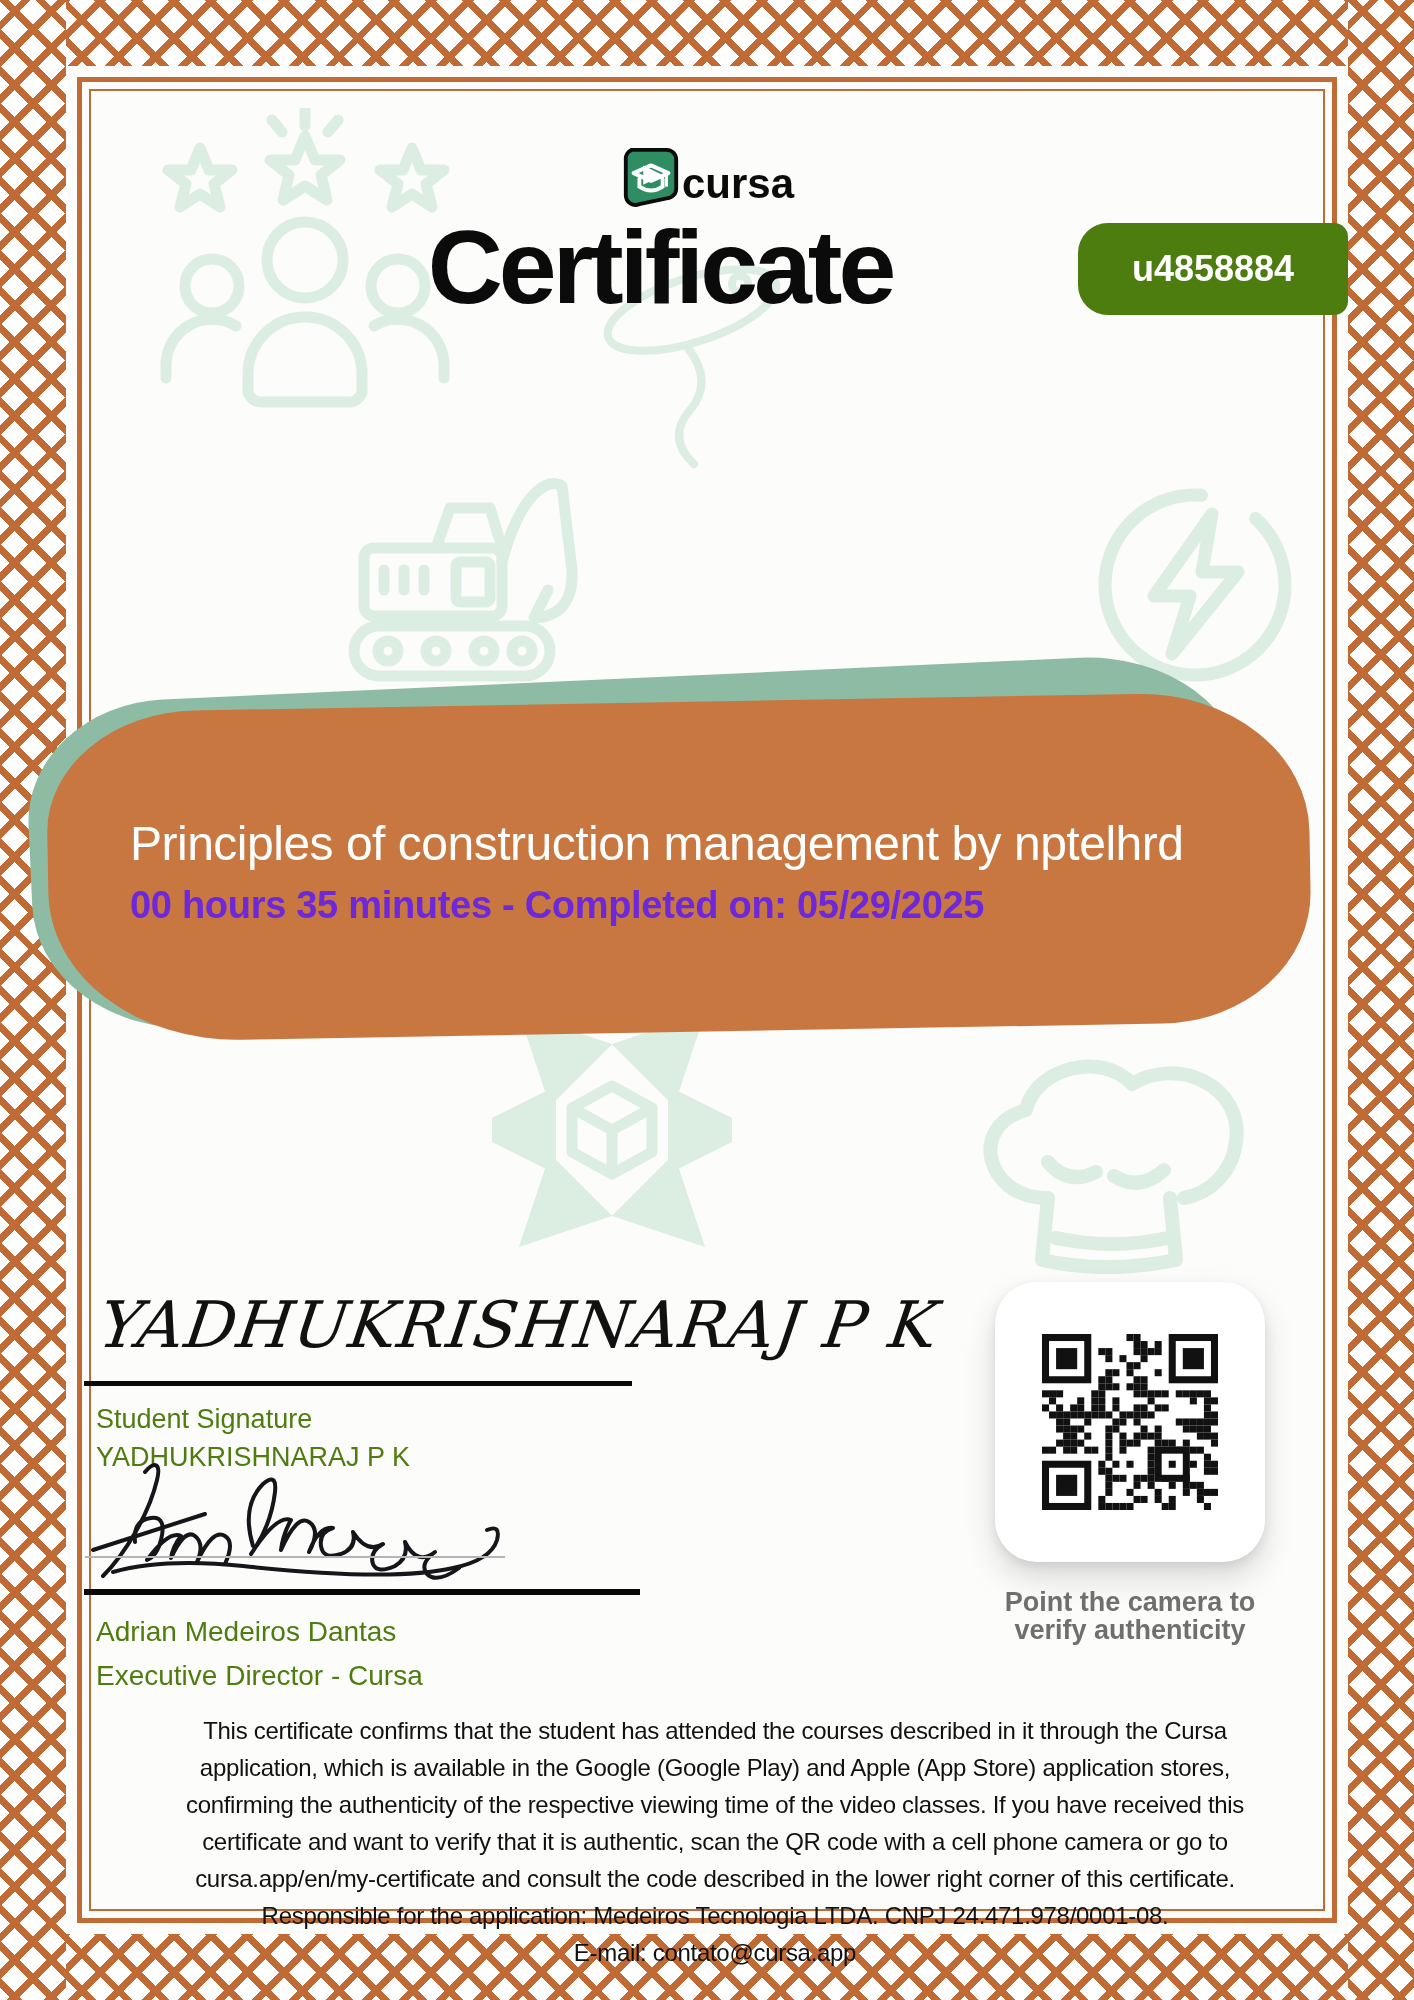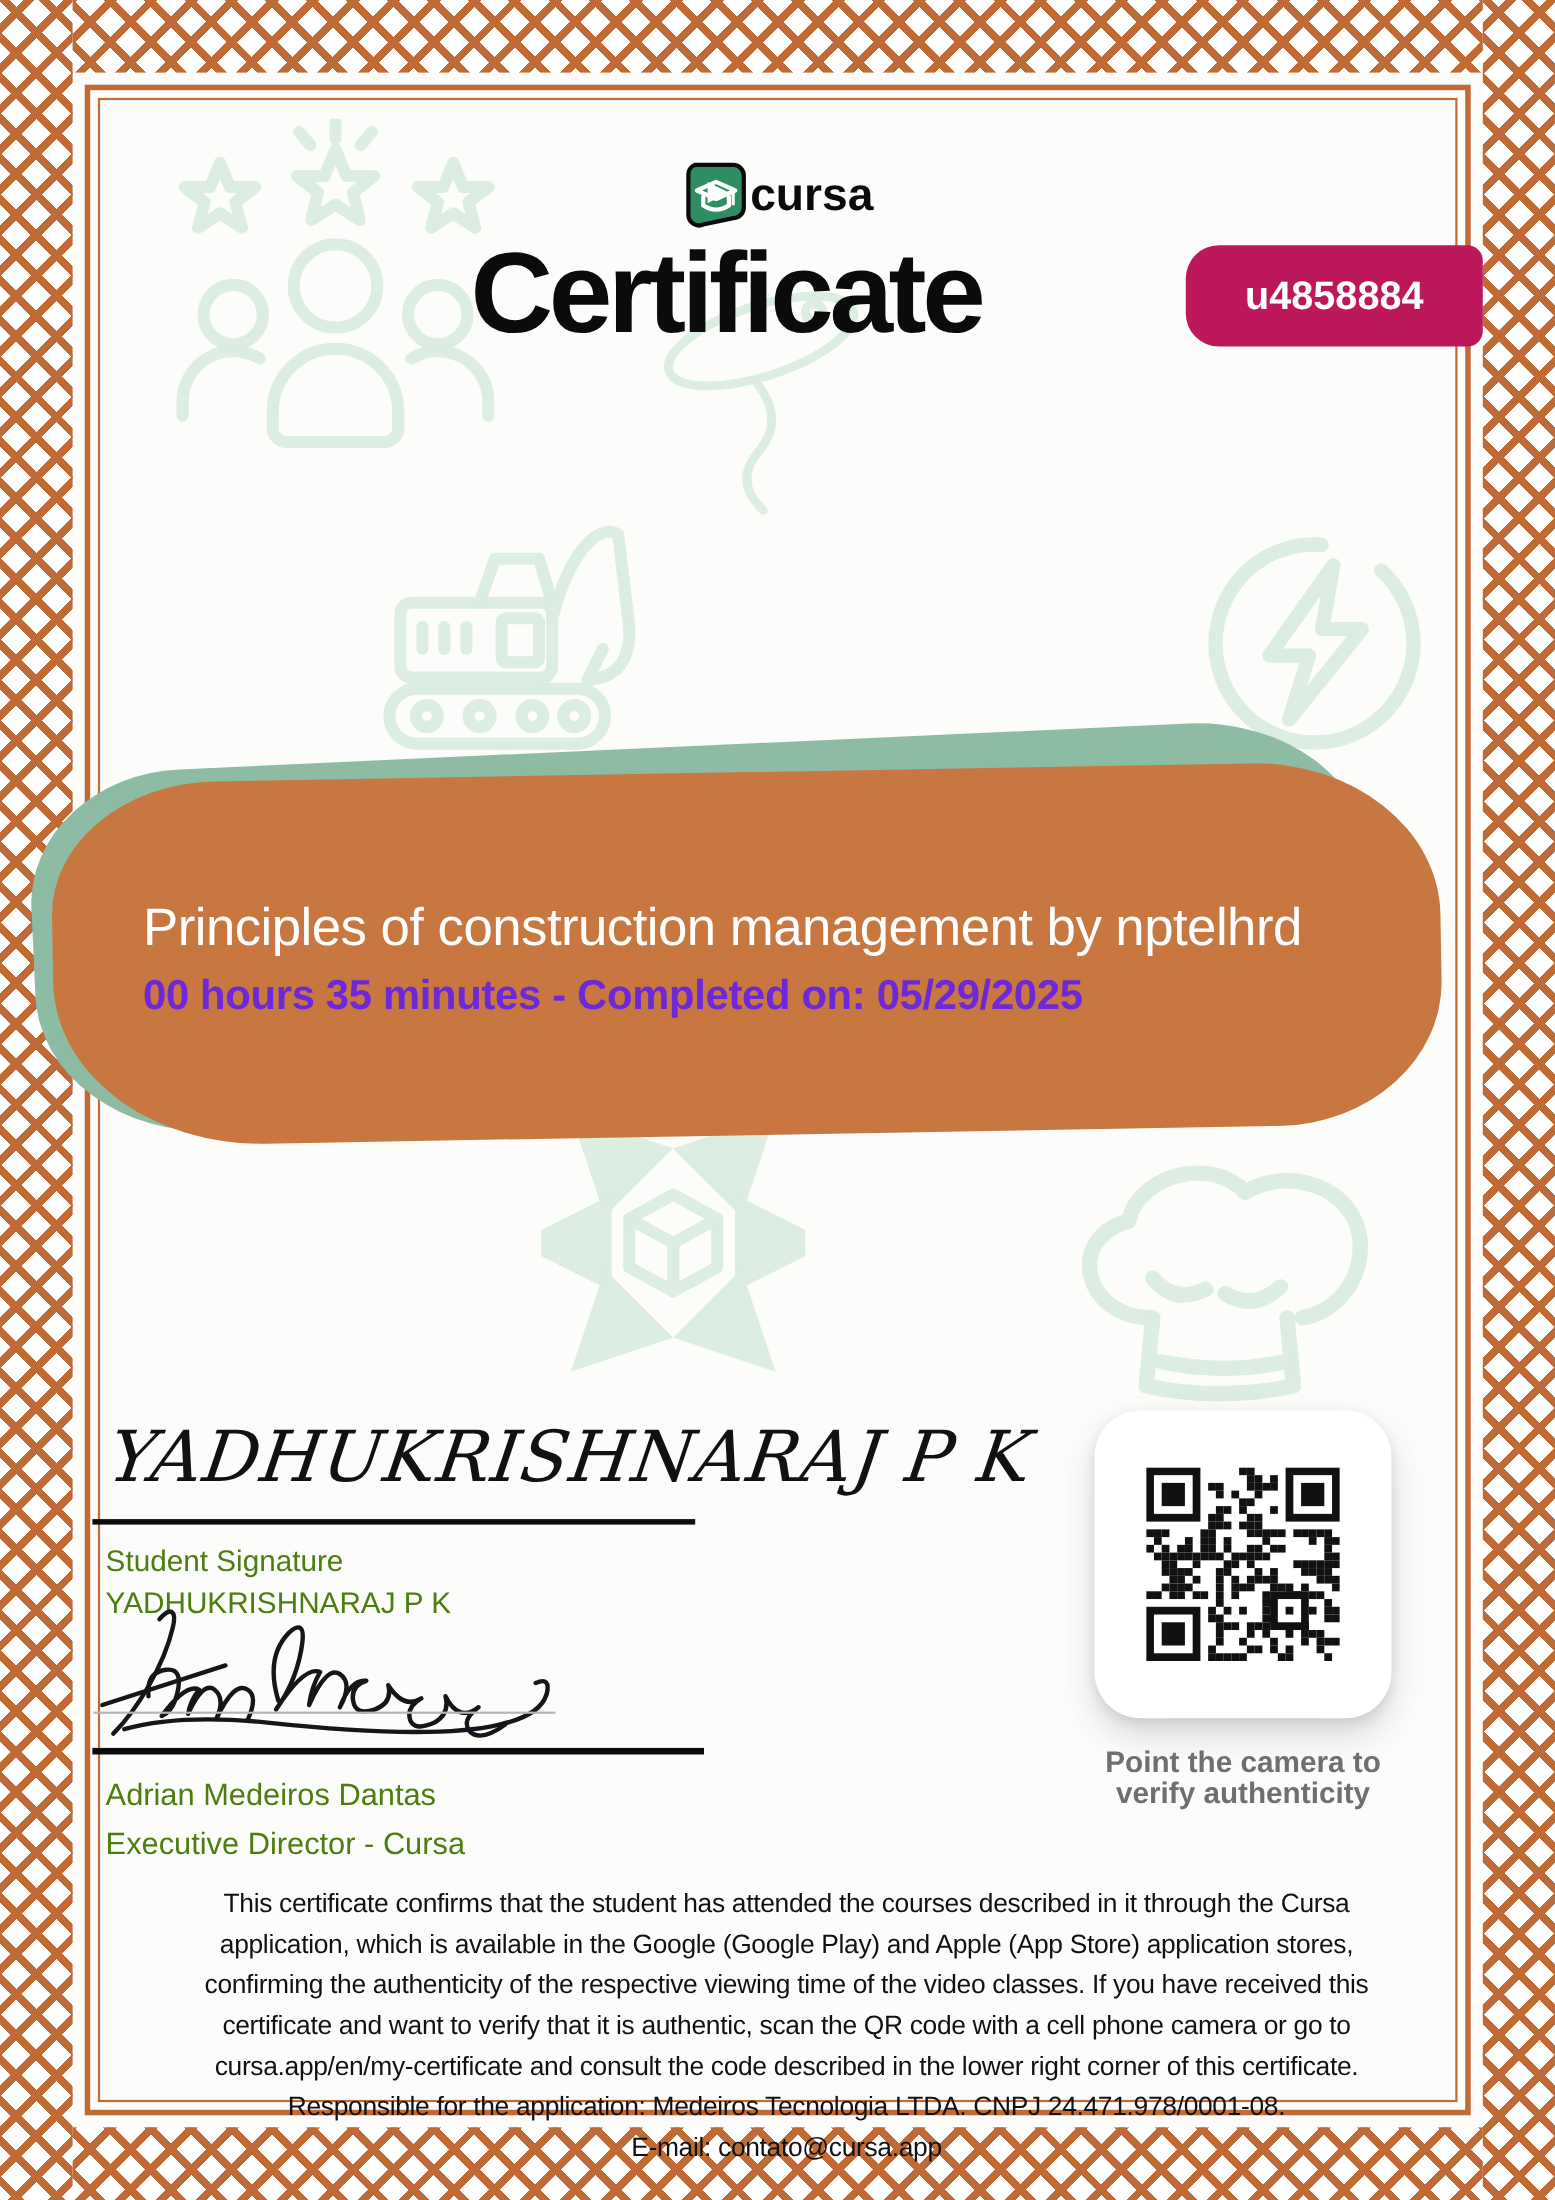--- a/index.html
+++ b/index.html
@@ -13,25 +13,25 @@
   .b-top{left:0;top:0;width:1414px;height:66px;}
   .b-bottom{left:0;bottom:0;width:1414px;height:66px;}
   .b-left{left:0;top:0;bottom:0;width:66px;}
   .b-right{right:0;top:0;bottom:0;width:66px;}
   .frame1{position:absolute;inset:77px;border:5px solid #C06A36;z-index:1;}
   .frame2{position:absolute;inset:89px;border:2px solid #C06A36;z-index:1;}
   
   .decor{position:absolute;z-index:0;}
   .decor svg{display:block;}
   
-  .logo{position:absolute;left:0;right:0;top:146px;display:flex;justify-content:center;align-items:center;z-index:2;}
+  .logo{position:absolute;left:0;right:0;top:146px;display:flex;justify-content:center;align-items:flex-end;z-index:2;}
   .logo-text{font-size:42px;font-weight:700;letter-spacing:0;color:#0b0b0b;}
   .cert-title{position:absolute;left:0;right:0;top:208px;text-align:center;transform:translateX(-47px);
       font-size:104px;font-weight:900;letter-spacing:-4px;color:#0b0b0b;z-index:2;margin:0;}
-  .badge{position:absolute;left:1078px;top:223px;width:270px;height:92px;background:#be185d;
+  .badge{position:absolute;left:1078px;top:223px;width:270px;height:92px;background:#4d7c0f;
       border-radius:30px 14px 14px 30px;display:flex;align-items:center;justify-content:center;z-index:3;}
   .badge span{color:#fff;font-size:36px;font-weight:700;}
   
   .intro{position:absolute;left:130px;top:420px;z-index:2;font-size:38px;font-weight:700;letter-spacing:-0.5px;line-height:81px;}
   .intro .name{margin-left:16px;}
   
   .blob-wrap{position:absolute;left:28px;top:658px;width:1290px;height:390px;z-index:2;}
   .blob-teal{position:absolute;left:2px;top:20px;width:1218px;height:330px;background:#8DBBA4;
       border-radius:140px 160px 140px 160px/120px 130px 120px 130px;transform:rotate(-2.6deg);}
   .blob-orange{position:absolute;left:20px;top:44px;width:1262px;height:330px;background:#C7773F;

